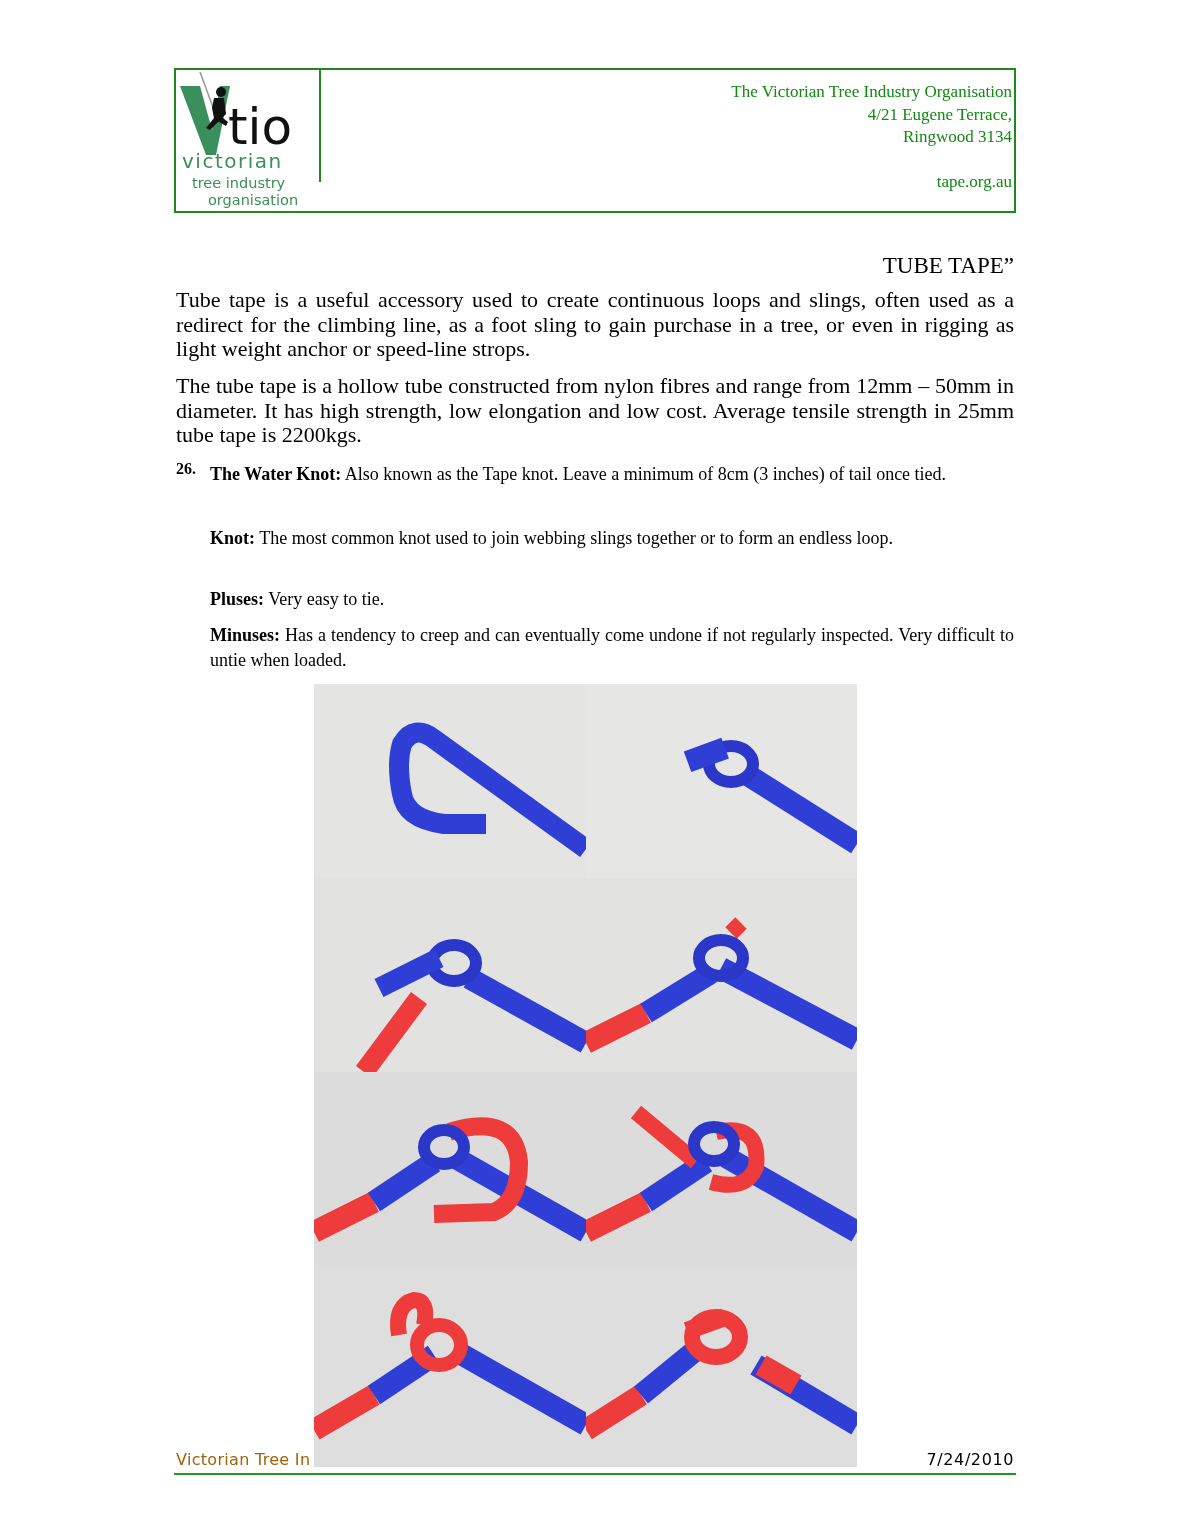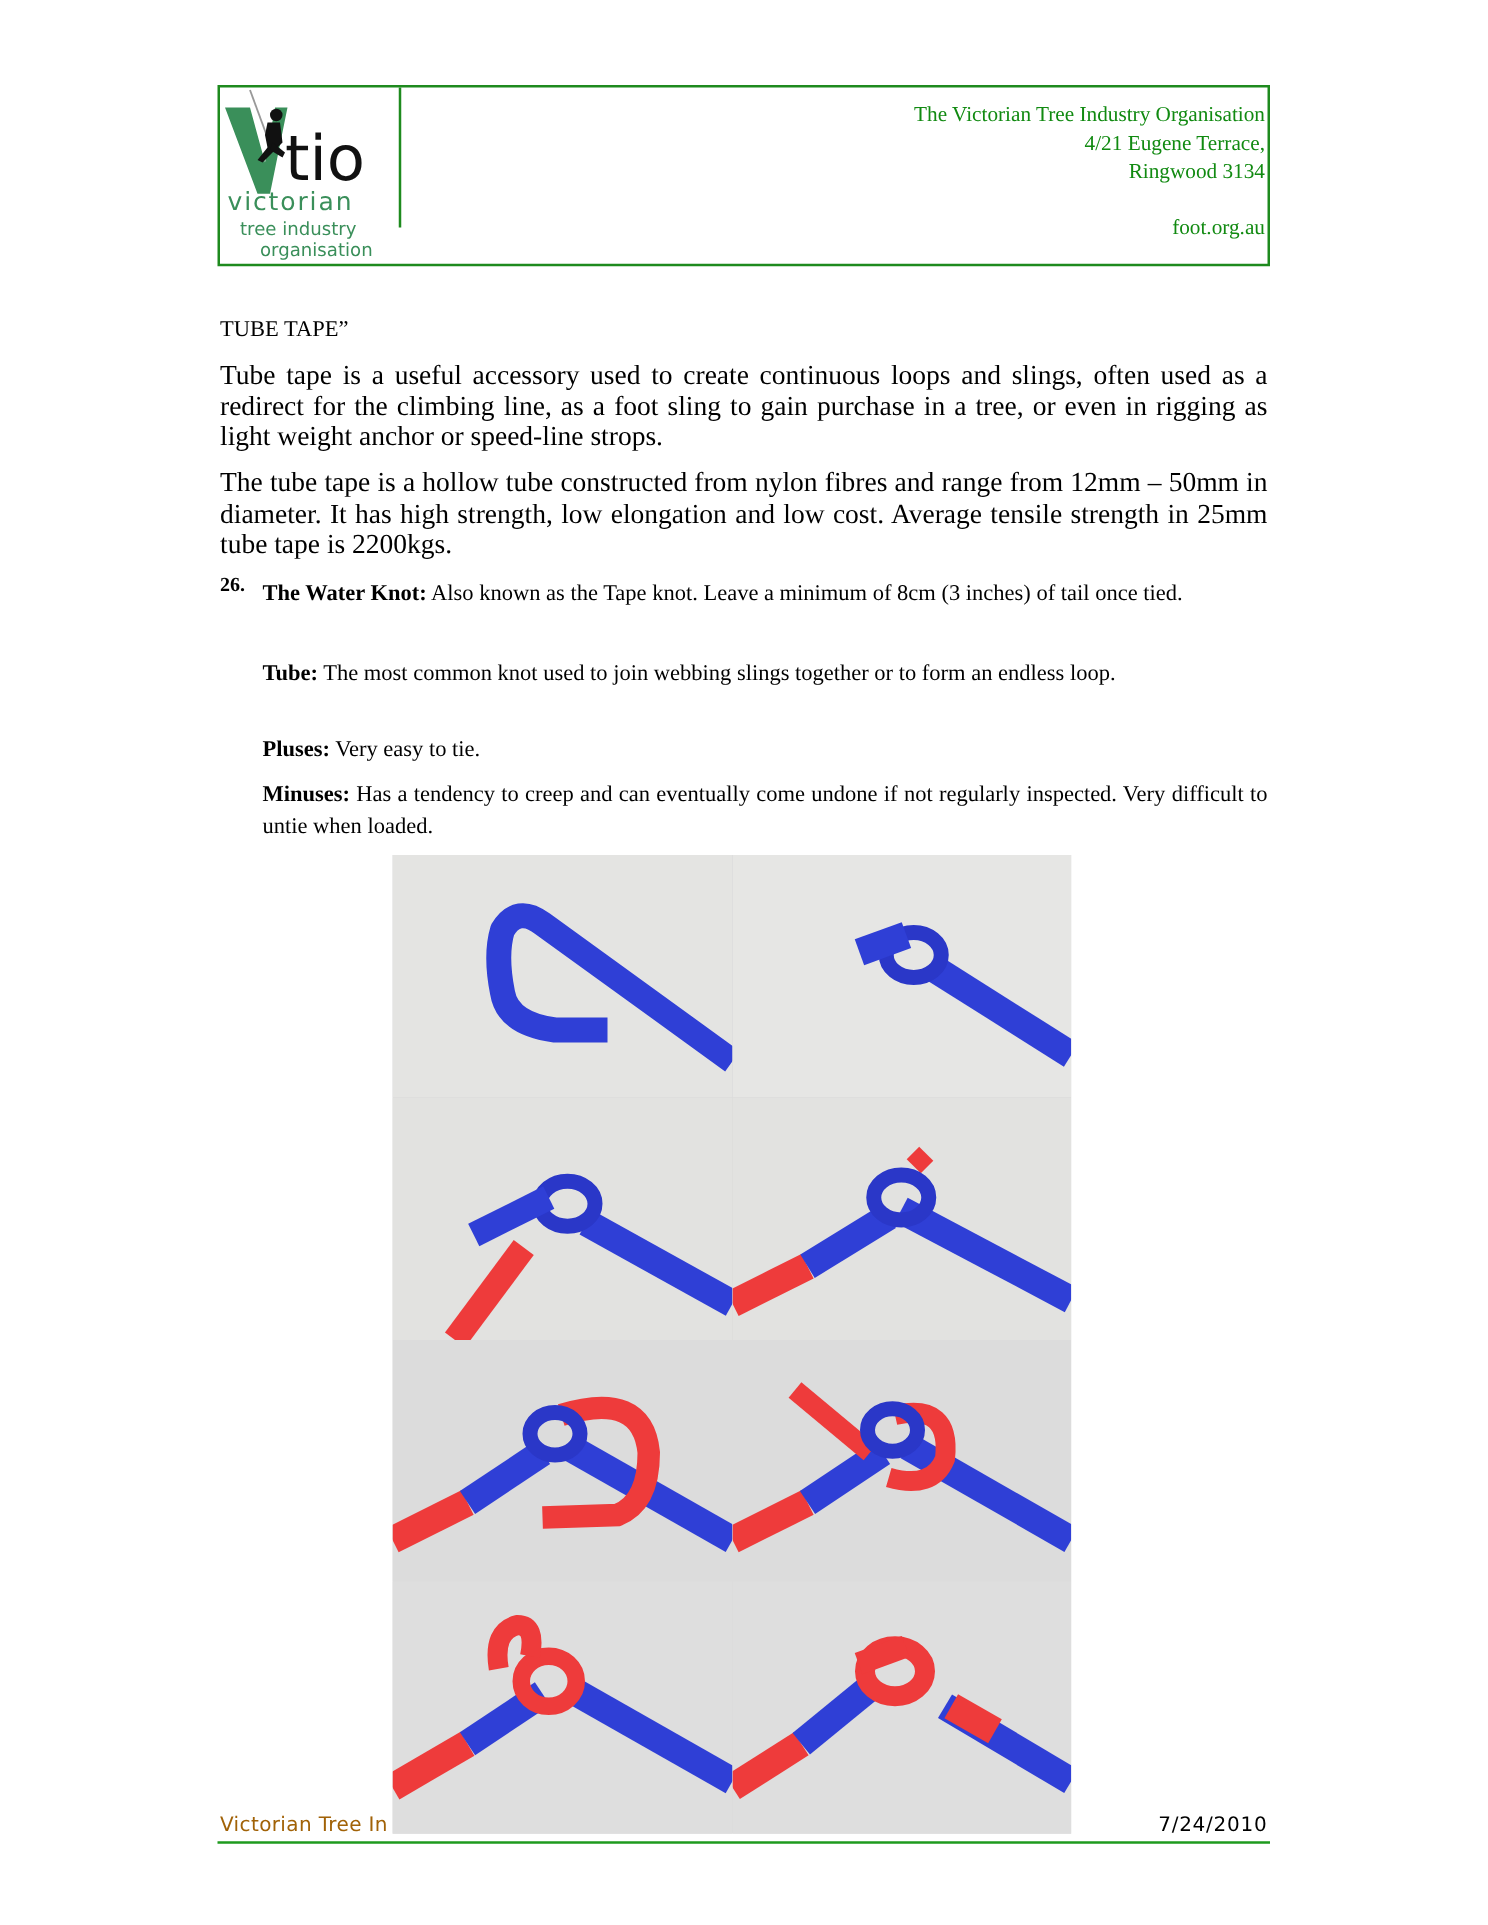--- a/index.html
+++ b/index.html
@@ -5,21 +5,21 @@
     html, body { margin: 0; padding: 0; background: #ffffff; }
     body { width: 1190px; height: 1540px; position: relative; overflow: hidden; font-family: "Liberation Serif", serif; color: #000; }
 
     .header-box { position: absolute; left: 174px; top: 68px; width: 838px; height: 141px; border: 2px solid #1e8a1e; }
     .logo-cell { position: absolute; left: 0; top: 0; width: 143px; height: 112px; border-right: 2px solid #1e8a1e; }
     .logo-cell svg { display: block; }
     .address { position: absolute; right: 2px; top: 11px; text-align: right; color: #118a11; font-size: 17px; line-height: 22.5px; font-family: "Liberation Serif", serif; }
     .address .web { margin-top: 22px; display: block; }
 
     .content { position: absolute; left: 176px; width: 838px; }
-    .heading { top: 253px; font-size: 18px; }
+    .heading { top: 253px; font-size: 23px; text-align: right; }
     .para { font-size: 22px; line-height: 24.5px; text-align: justify; text-align-last: left; margin: 0; }
     .p1 { position: absolute; top: 288px; }
     .p2 { position: absolute; top: 374px; }
 
     .item { position: absolute; top: 462px; left: 176px; width: 838px; }
     .item-num { position: absolute; left: 0; top: -2px; font-weight: bold; font-size: 16px; }
     .item-body { margin-left: 34px; font-size: 18px; line-height: 24.5px; text-align: justify; }
     .item-body b { font-weight: bold; }
     .sub { position: absolute; left: 210px; width: 804px; font-size: 18px; line-height: 24.5px; text-align: justify; margin: 0; }
     .sub b { font-weight: bold; }
@@ -54,37 +54,37 @@
       <text x="52" y="74" font-family="DejaVu Sans, sans-serif" font-size="50" fill="#111">tio</text>
       <text x="6" y="98" font-family="DejaVu Sans, sans-serif" font-size="20" fill="#3a8f5a" letter-spacing="1.5">victorian</text>
       <text x="16" y="118" font-family="DejaVu Sans, sans-serif" font-size="14.5" fill="#3a8f5a">tree industry</text>
       <text x="32" y="135" font-family="DejaVu Sans, sans-serif" font-size="14.5" fill="#3a8f5a">organisation</text>
     </svg>
   </div>
   <div class="address">
     <div>The Victorian Tree Industry Organisation</div>
     <div>4/21 Eugene Terrace,</div>
     <div>Ringwood 3134</div>
-    <span class="web">foot.org.au</span>
+    <span class="web">tape.org.au</span>
   </div>
 </div>
 
 <div class="content heading" style="position:absolute;">TUBE TAPE”</div>
 
 <p class="content para p1">Tube tape is a useful accessory used to create continuous loops and slings, often used as a redirect for the climbing line, as a foot sling to gain purchase in a tree, or even in rigging as light weight anchor or speed-line strops.</p>
 <p class="content para p2">The tube tape is a hollow tube constructed from nylon fibres and range from 12mm – 50mm in diameter. It has high strength, low elongation and low cost. Average tensile strength in 25mm tube tape is 2200kgs.</p>
 
 <div class="item">
   <span class="item-num">26.</span>
   <div class="item-body">
     <b>The Water Knot:</b><span> Also known as the Tape knot. Leave a minimum of 8cm (3 inches) of tail once tied.</span>
   </div>
 </div>
 
-<p class="sub uses"><b>Tube:</b><span> The most common knot used to join webbing slings together or to form an endless loop.</span></p>
+<p class="sub uses"><b>Knot:</b><span> The most common knot used to join webbing slings together or to form an endless loop.</span></p>
 <p class="sub pluses"><b>Pluses:</b><span> Very easy to tie.</span></p>
 <p class="sub minuses"><b>Minuses:</b><span> Has a tendency to creep and can eventually come undone if not regularly inspected. Very difficult to untie when loaded.</span></p>
 
 <div class="footer-left">Victorian Tree In</div>
 <div class="footer-right">7/24/2010</div>
 <div class="footer-rule"></div>
 
 <div class="photo-grid">
 
   <div class="photo">

